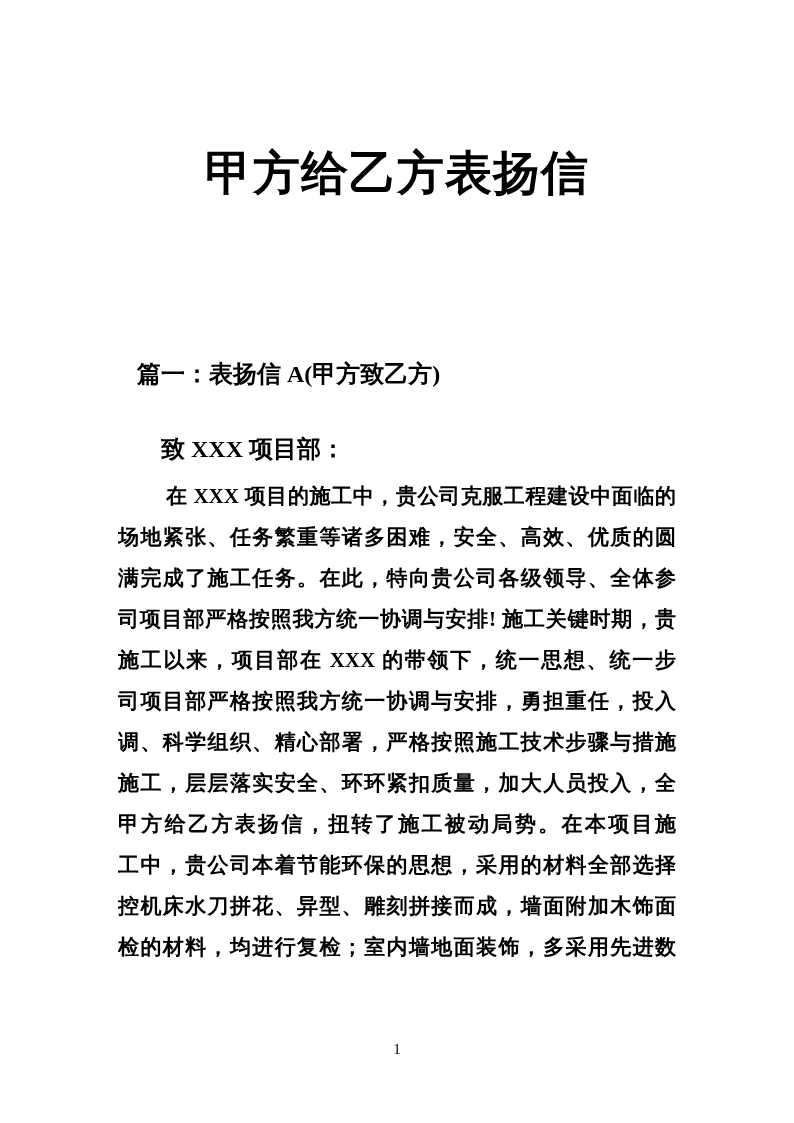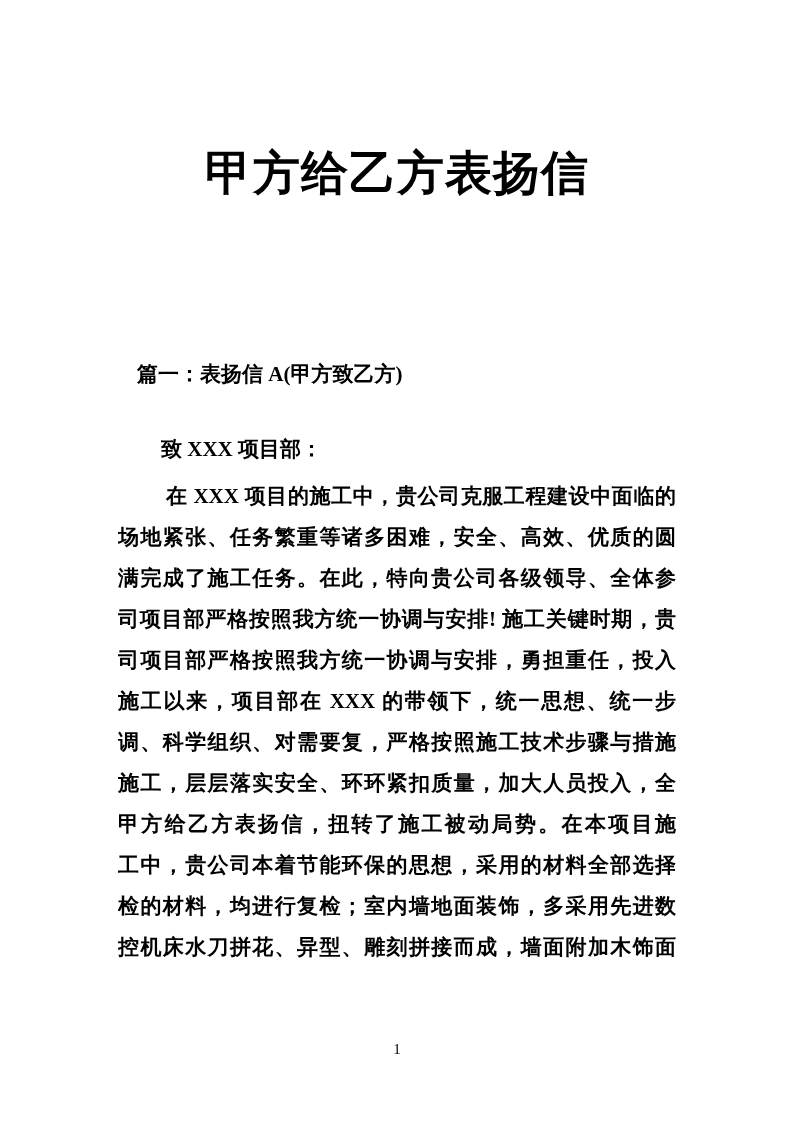--- a/index.html
+++ b/index.html
@@ -21,21 +21,21 @@
     margin: 0;
     text-align: center;
     font-size: 47px;
     line-height: 70px;
     font-weight: 700;
     letter-spacing: 1px;
     white-space: nowrap;
   }
   .heading {
     position: absolute;
-    font-size: 21px;
+    font-size: 24px;
     line-height: 40px;
     font-weight: 700;
     white-space: nowrap;
   }
   .heading-section { top: 354px; left: 137px; }
   .heading-letter-title { top: 388px; left: 153px; }
   .heading-salutation { top: 429px; left: 153px; margin-left: 8px; }
   .letter-body {
     position: absolute;
     top: 476px;
@@ -74,25 +74,25 @@
   <div class="heading heading-section">篇一：表扬信 A(甲方致乙方)</div>
 
 
   <div class="heading heading-salutation">致 XXX 项目部：</div>
 
   <div class="letter-body">
     <div class="body-line indent">在 XXX 项目的施工中，贵公司克服工程建设中面临的</div>
     <div class="body-line">场地紧张、任务繁重等诸多困难，安全、高效、优质的圆</div>
     <div class="body-line">满完成了施工任务。在此，特向贵公司各级领导、全体参</div>
     <div class="body-line">司项目部严格按照我方统一协调与安排! 施工关键时期，贵公</div>
+    <div class="body-line">施工以来，项目部在 XXX 的带领下，统一思想、统一步</div>
     <div class="body-line">司项目部严格按照我方统一协调与安排，勇担重任，投入</div>
-    <div class="body-line">施工以来，项目部在 XXX 的带领下，统一思想、统一步</div>
-    <div class="body-line">调、科学组织、对需要复，严格按照施工技术步骤与措施</div>
+    <div class="body-line">调、科学组织、精心部署，严格按照施工技术步骤与措施</div>
     <div class="body-line">施工，层层落实安全、环环紧扣质量，加大人员投入，全</div>
     <div class="body-line">甲方给乙方表扬信，扭转了施工被动局势。在本项目施</div>
     <div class="body-line">工中，贵公司本着节能环保的思想，采用的材料全部选择</div>
+    <div class="body-line">控机床水刀拼花、异型、雕刻拼接而成，墙面附加木饰面</div>
     <div class="body-line">检的材料，均进行复检；室内墙地面装饰，多采用先进数</div>
-    <div class="body-line">控机床水刀拼花、异型、雕刻拼接而成，墙面附加木饰面</div>
   </div>
 
   <div class="page-footer">1</div>
 
 </div>
 
 </body></html>

